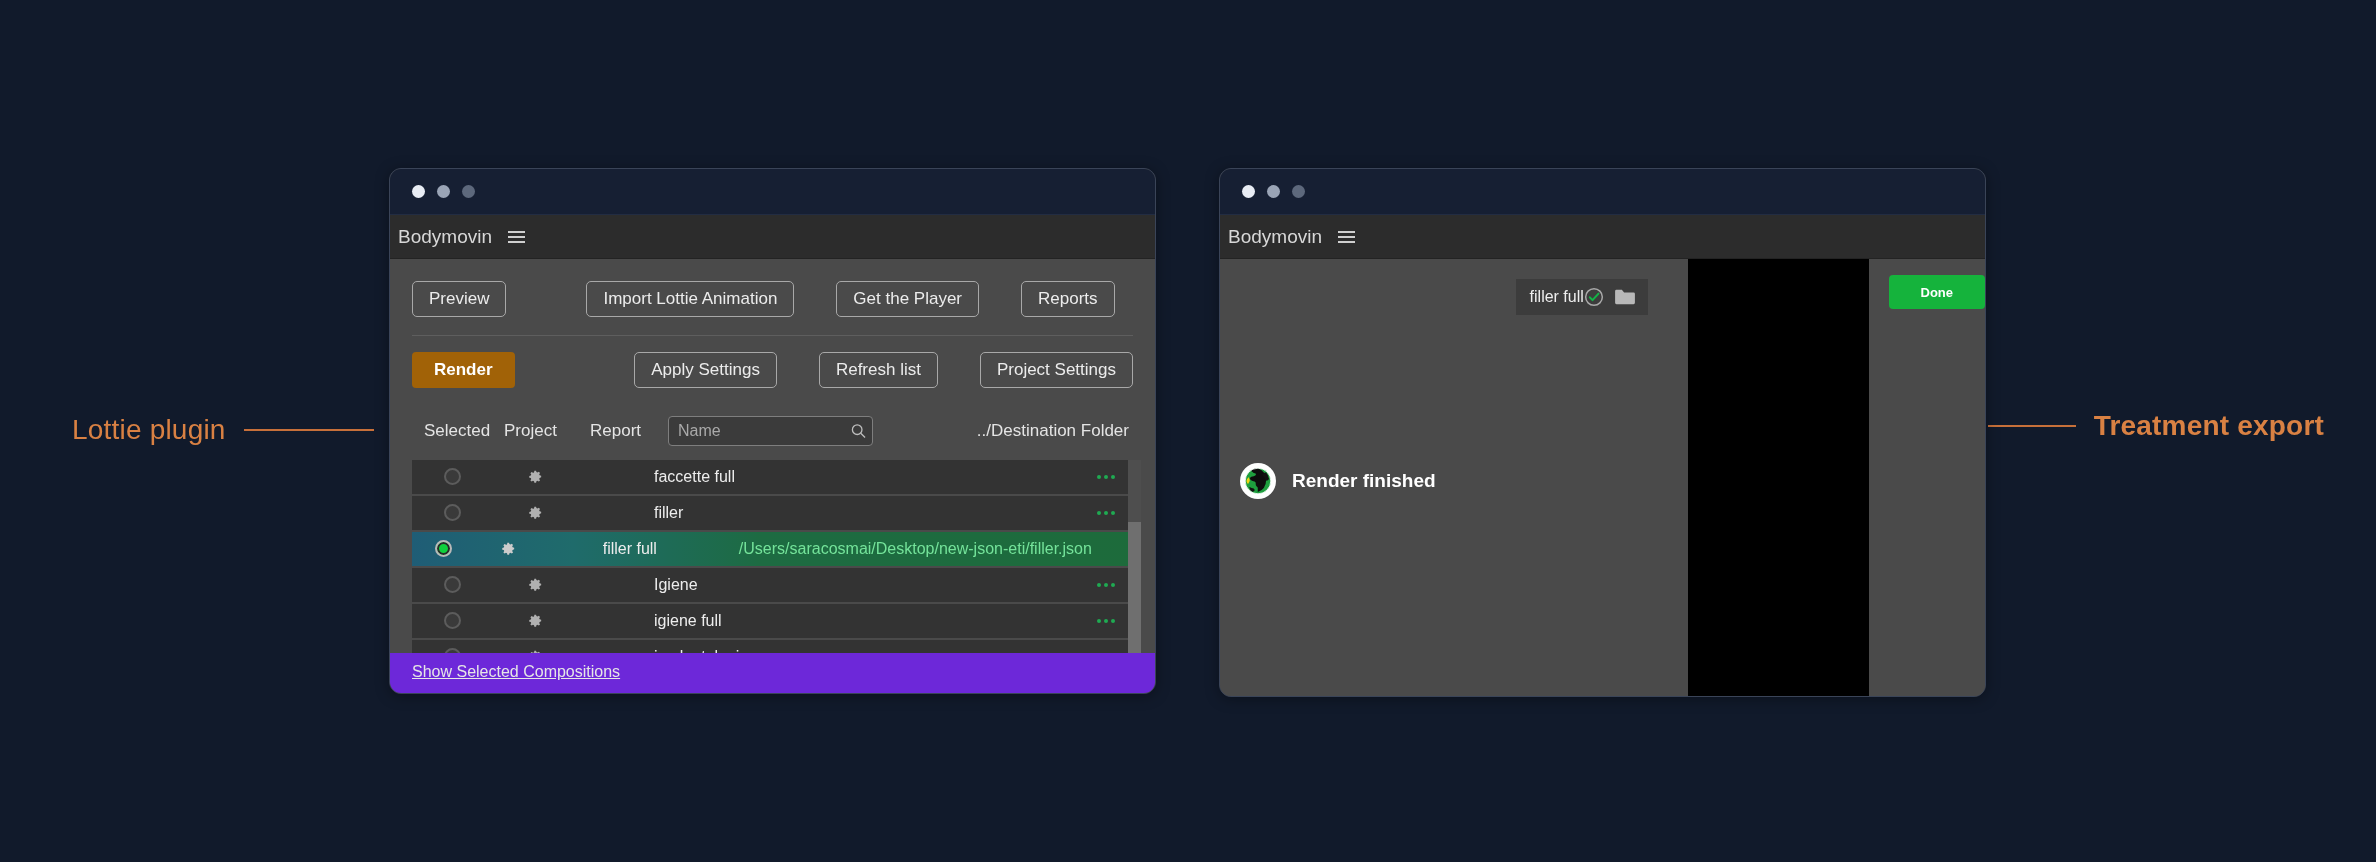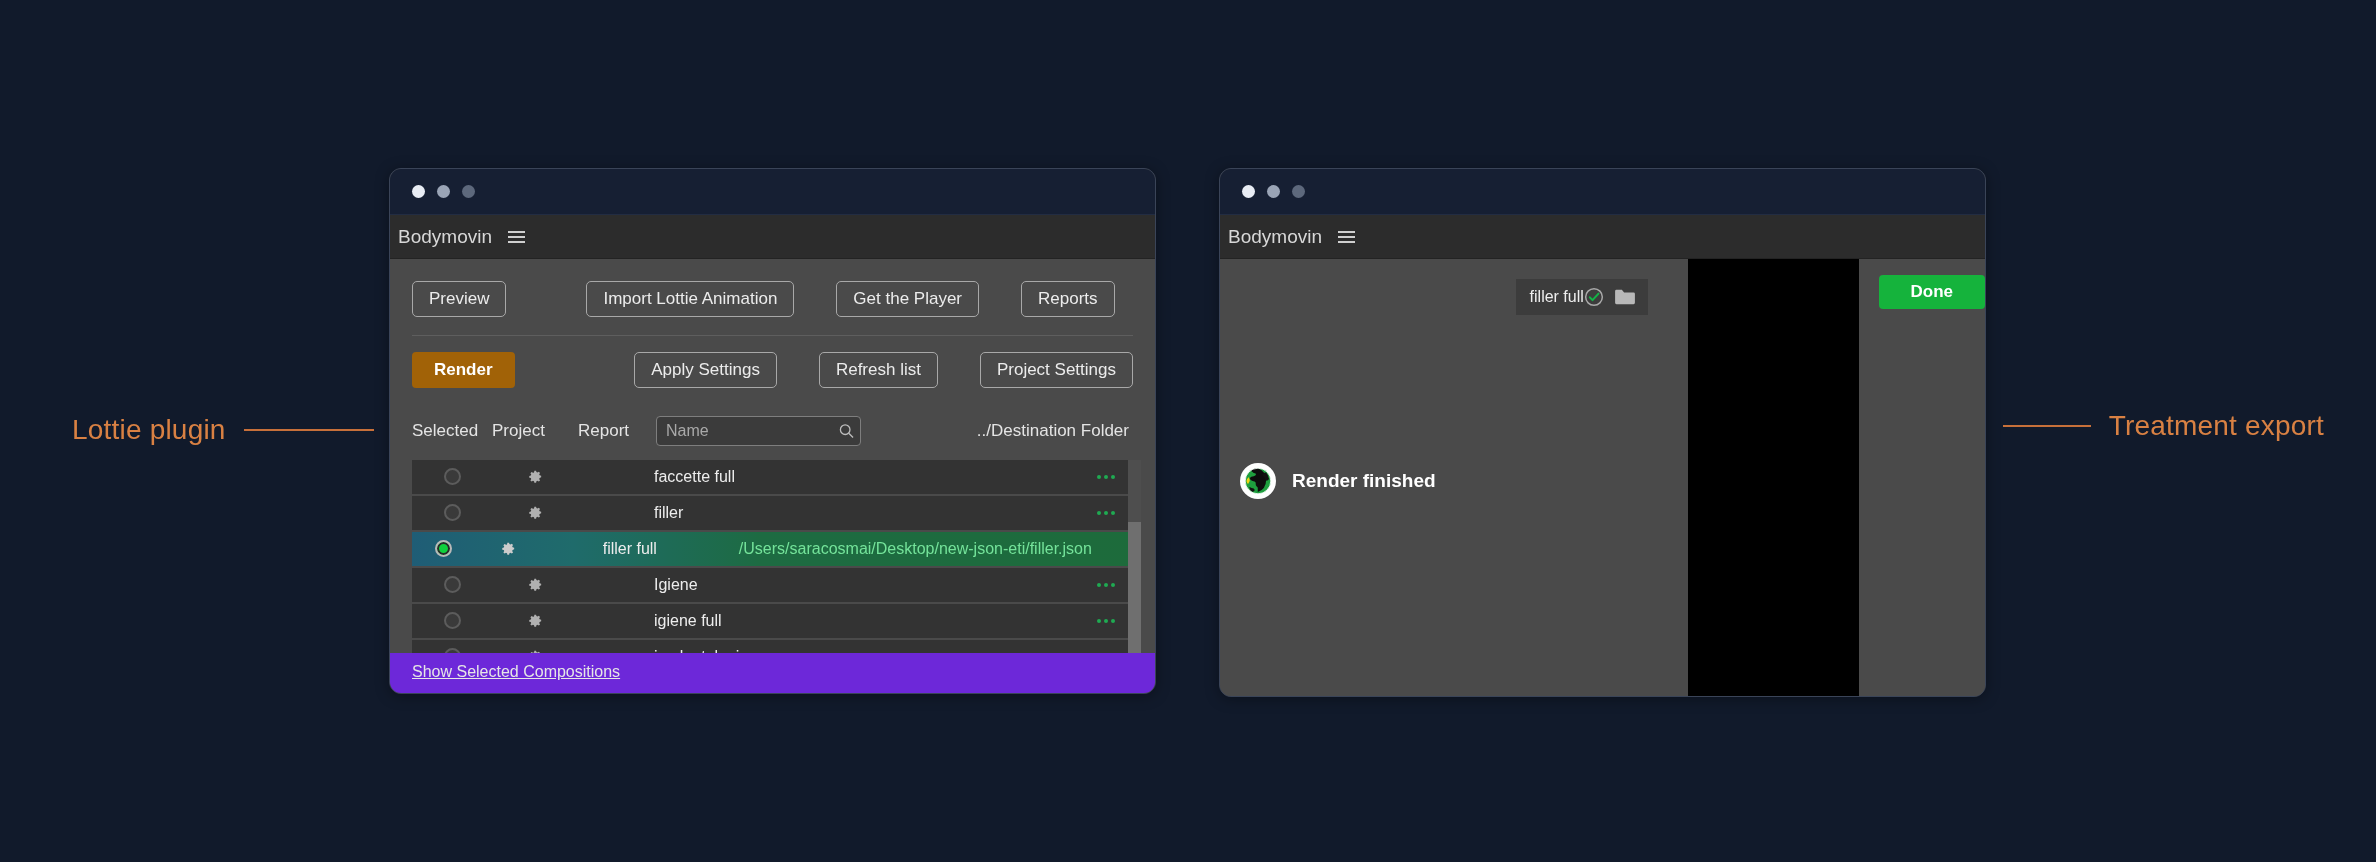--- a/index.html
+++ b/index.html
@@ -24,21 +24,21 @@
     position: absolute;
     display: flex;
     align-items: center;
     gap: 18px;
     color: #d98143;
     font-size: 28px;
     letter-spacing: .2px;
     white-space: nowrap;
   }
   .annot-left  { left: 72px;  top: 414px; }
-  .annot-right { right: 52px; top: 410px; }
+  .annot-right { right: 52px; top: 410px; font-weight: bold; }
   .annot-line {
     display: block;
     height: 2px;
     background: #c7703a;
   }
   .annot-left  .annot-line { width: 130px; }
   .annot-right .annot-line { width: 88px; }
 
   
   .window {
@@ -139,20 +139,21 @@
   .gap-10 { width: 10px; flex: 0 0 auto; }
   .gap-48 { width: 48px; flex: 0 0 auto; }
 
   
   .table-head {
     display: flex;
     align-items: center;
     padding: 12px 22px 14px 22px;
     color: #e4e4e4;
     font-size: 17px;
+    margin-left: 12px;
   }
   .th { white-space: nowrap; }
   .th-selected { width: 80px; text-align: left; }
   .th-settings { width: 86px; text-align: left; }
   .th-report   { width: 70px; text-align: left; }
   .search-wrap {
     position: relative;
     width: 205px;
     margin-left: 8px;
   }
@@ -336,21 +337,21 @@
     display: flex;
     justify-content: center;
     background: #4a4a4a;
   }
   .btn-done {
     background: #15b33c;
     border: none;
     border-radius: 4px;
     color: #ffffff;
     font-weight: bold;
-    font-size: 17px;
+    font-size: 13px;
     font-family: "Liberation Sans", sans-serif;
     height: 34px;
     padding: 0 32px;
     cursor: pointer;
   }
 </style>
 </head>
 <body>
 
 <div class="stage">

